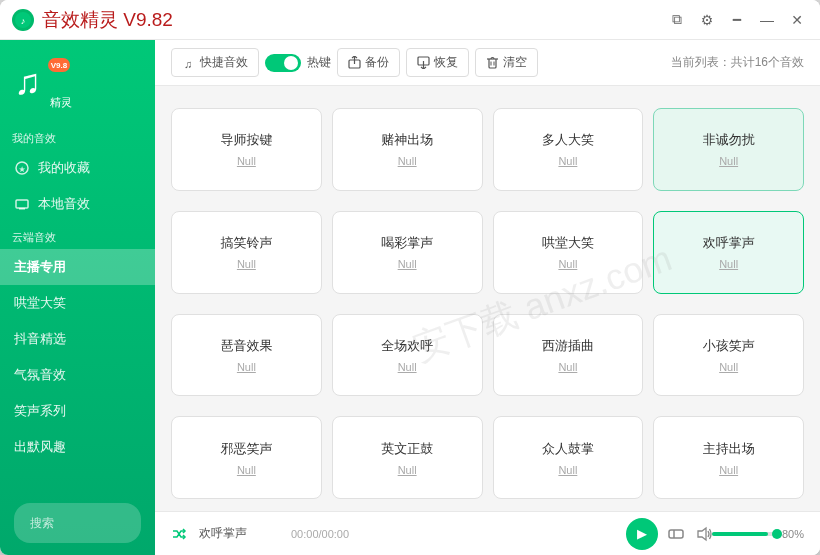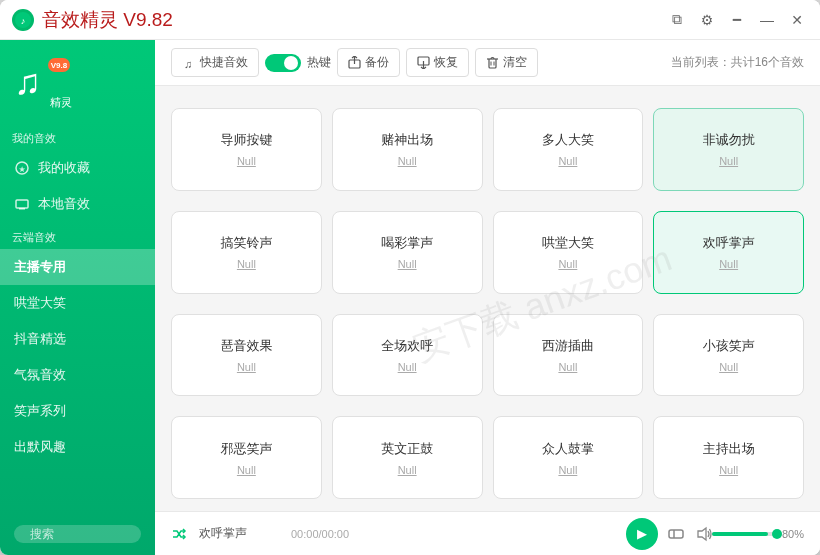--- a/index.html
+++ b/index.html
@@ -121,21 +121,21 @@
       height: 16px;
       display: flex;
       align-items: center;
       justify-content: center;
       flex-shrink: 0;
     }
     .sidebar-search {
       margin: auto 14px 12px;
       background: rgba(255,255,255,0.2);
       border-radius: 16px;
-      height: 18px;
+      height: 40px;
       display: flex;
       align-items: center;
       padding: 0 10px;
       cursor: pointer;
       gap: 6px;
     }
     .sidebar-search-input {
       background: transparent;
       border: none;
       outline: none;

